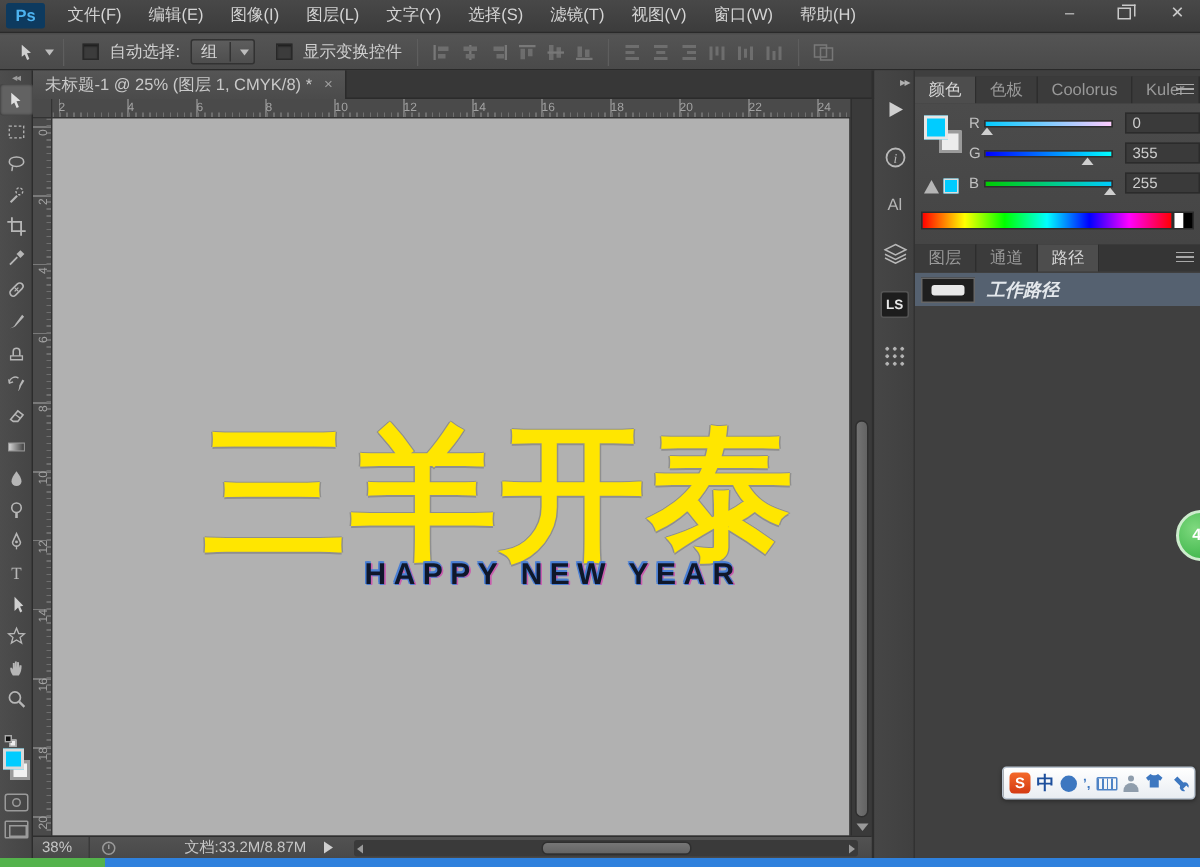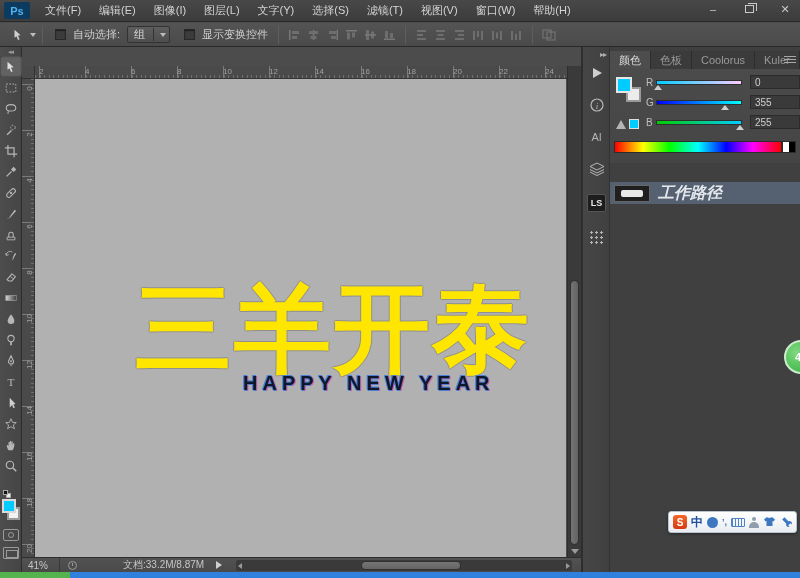--- a/index.html
+++ b/index.html
@@ -114,21 +114,21 @@
   .gamut .sq { width:10px; height:10px; background:#00ccff; border:1px solid #ddd; }
   .spectrum { position:absolute; left:4px; top:72px; width:168px; height:12px; background:linear-gradient(to right,#ff0000,#ffff00 17%,#00ff00 33%,#00ffff 50%,#0000ff 67%,#ff00ff 83%,#ff0000); border:1px solid #2c2c2c; }
   .spec-wb { position:absolute; left:172px; top:72px; width:14px; height:12px; border:1px solid #2c2c2c; display:flex; }
   .spec-wb i { flex:1; } .spec-wb .w{ background:#fff } .spec-wb .k{ background:#000 }
 
   
   #pathspanel { top:116px; height:409px; background:#404040; }
   .path-row { position:absolute; left:0; top:19px; width:190px; height:22px; background:#556170; display:flex; align-items:center; gap:8px; padding-left:4px; }
   .path-thumb { width:36px; height:17px; background:#1f1f1f; border:1px solid #666; display:flex; align-items:center; justify-content:center; }
   .path-thumb i { width:22px; height:7px; background:#e8e8e8; border-radius:2px; }
-  .path-name { color:#e4e8ec; font-size:16px; font-style:italic; font-weight:bold; }
+  .path-name { color:#e4e8ec; font-size:12px; font-style:italic; font-weight:bold; }
 
   
   .strip-green { left:0; top:572px; width:70px; height:6px; background:#54b34c; }
   .strip-blue { left:70px; top:572px; width:730px; height:6px; background:#2f81dd; }
 
   
   #imebar { left:668px; top:511px; width:129px; height:22px; background:linear-gradient(#ffffff,#e9edf2); border:1px solid #b9c4d0; border-radius:3px; box-shadow:0 1px 3px rgba(0,0,0,.4); display:flex; align-items:center; gap:4px; padding:0 4px; }
   .ime-logo { width:14px; height:14px; background:linear-gradient(#f4692a,#d43a12); color:#fff; border-radius:3px; font-size:10px; font-weight:bold; display:flex; align-items:center; justify-content:center; }
   .ime-mode { color:#1d4f9c; font-size:12px; font-weight:bold; }
   .ime-dot { width:11px; height:11px; border-radius:50%; background:#3d77c0; }
@@ -409,20 +409,26 @@
         <i class="f"></i>
       </div>
     <div class="abs swatch-fg"></div>
     <div class="abs swatch-bg"></div>
     <div class="abs qmask">
         <i></i>
       </div>
     <div class="abs scrmode"></div>
   </div>
 
+  <div class="abs" id="tabbar">
+    <div class="doc-tab">
+      <span class="t">未标题-1 @ 25% (图层 1, CMYK/8) *</span>
+      <span class="x">×</span>
+    </div>
+  </div>
 
   <div class="abs ruler-corner"></div>
   <div class="abs" id="ruler-top">
     <div class="major"></div>
       <div class="minor"></div>
     <span class="num" style="left:4px">2</span>
     <span class="num" style="left:50px">4</span>
     <span class="num" style="left:96px">6</span>
     <span class="num" style="left:142px">8</span>
     <span class="num" style="left:188px">10</span>
@@ -455,21 +461,21 @@
     <div class="cv-sub">HAPPY NEW YEAR</div>
   </div>
 
   <div class="abs" id="vscroll">
     <div class="thumb"></div>
     <div class="btn-down"></div>
   </div>
   <div class="abs dock-gap"></div>
 
   <div class="abs" id="statusbar">
-    <span class="zoom-field">41%</span>
+    <span class="zoom-field">38%</span>
     <span class="drive-ico"></span>
     <span class="doc-info">文档:33.2M/8.87M</span>
     <span class="flyout"></span>
     <div id="hscroll">
       <span class="la"></span>
       <div class="thumb"></div>
       <span class="ra"></span>
     </div>
   </div>
 
@@ -541,20 +547,26 @@
           </div>
         <div class="spectrum"></div>
         <div class="spec-wb">
             <i class="w"></i>
             <i class="k"></i>
           </div>
       </div>
     </div>
 
     <div class="panel" id="pathspanel">
+      <div class="ptabs">
+        <span class="ptab">图层</span>
+        <span class="ptab">通道</span>
+        <span class="ptab active">路径</span>
+        <span class="panel-menu"></span>
+      </div>
       <div class="path-row">
         <span class="path-thumb">
             <i></i>
           </span>
         <span class="path-name">工作路径</span>
       </div>
     </div>
   </div>
 
   <div class="abs strip-green"></div>

